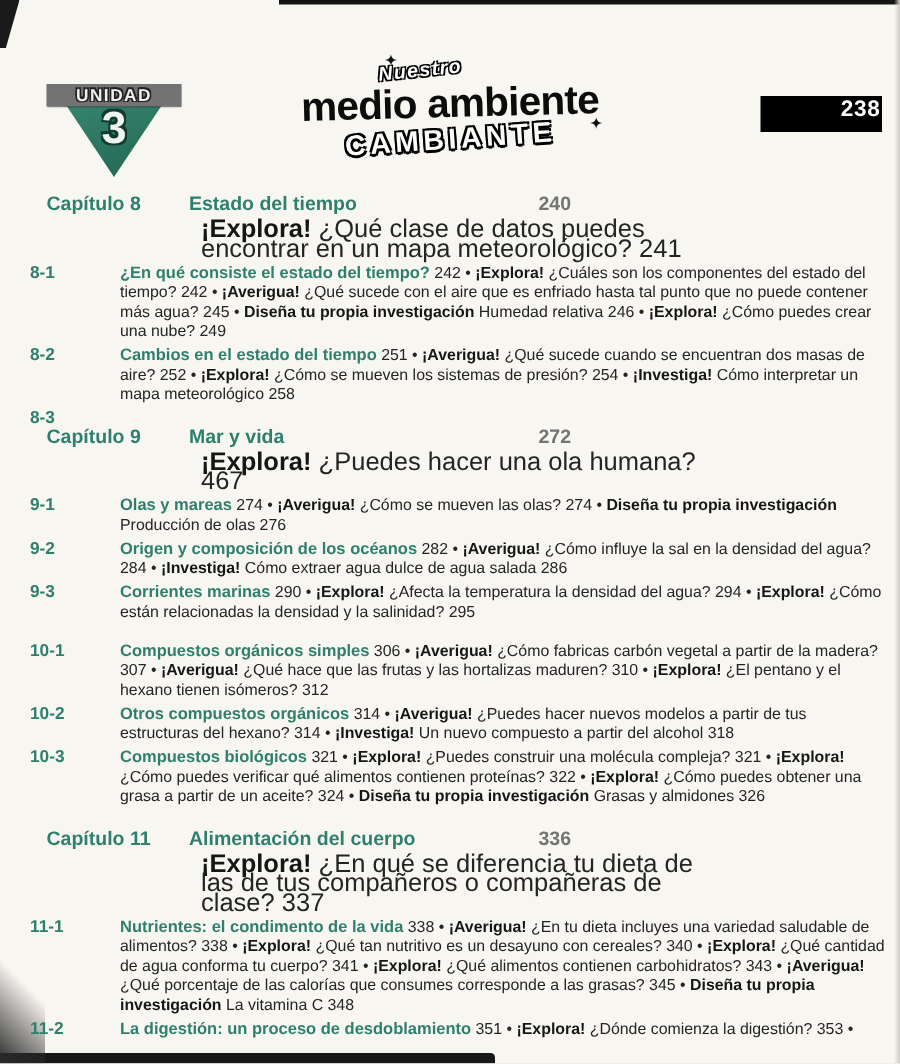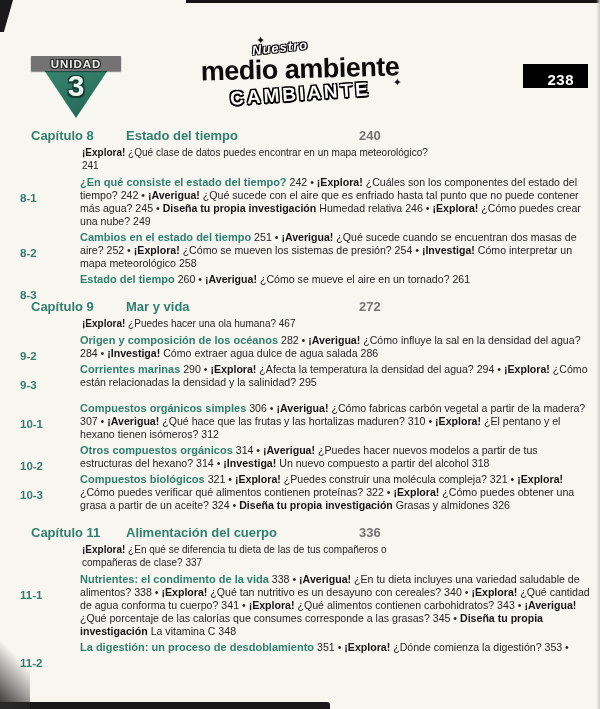--- a/index.html
+++ b/index.html
@@ -33,34 +33,34 @@
   .logo-top{display:inline-block;transform:rotate(-6deg);font-size:13px;font-weight:bold;font-style:italic;
     color:#fff;letter-spacing:1px;
     text-shadow:-1px -1px 0 #000,1px -1px 0 #000,-1px 1px 0 #000,1px 1px 0 #000;margin-left:-40px;}
   .logo-main{font-size:27px;font-weight:800;letter-spacing:-0.5px;color:#0c0c0c;line-height:26px;transform:rotate(-1.5deg);}
   .logo-bottom{display:inline-block;margin-top:1px;transform:rotate(-4deg);
     font-size:19px;font-weight:bold;letter-spacing:3px;color:#fdfdfb;
     text-shadow:-1.4px -1.4px 0 #000,1.4px -1.4px 0 #000,-1.4px 1.4px 0 #000,1.4px 1.4px 0 #000,0 2px 0 #000;}
   .sparkle{position:absolute;font-size:11px;color:#111;}
   .sparkle.s1{left:88px;top:-4px;}
   .sparkle.s2{right:30px;top:38px;}
-  .pagenum-box{position:absolute;right:12px;top:64px;width:65px;height:24px;background:#000;
-    display:flex;align-items:flex-end;justify-content:flex-end;padding-right:14px;box-sizing:border-box;}
+  .pagenum-box{position:absolute;right:12px;top:64px;width:81px;height:24px;background:#000;
+    display:flex;align-items:flex-start;justify-content:flex-end;padding-right:1px;box-sizing:border-box;}
   .pagenum-box span{color:#fff;font-weight:bold;font-size:15px;letter-spacing:0.5px;}
   
   .toc{position:absolute;top:128px;left:20px;right:10px;}
   .chapter{margin-bottom:13px;}
   .chapter-head{position:relative;height:16px;margin-bottom:2px;font-size:13px;font-weight:bold;color:#2f francs}
   .chapter-head{color:#2f7f6d;margin-left:11px;}
   .ch-label{position:absolute;left:0;top:0;}
   .ch-title{position:absolute;left:95px;top:0;}
   .ch-page{position:absolute;left:328px;top:0;color:#737373;}
-  .intro{margin-left:62px;max-width:352px;font-size:10px;line-height:13px;margin-bottom:4px;color:#242424;}
+  .intro{margin-left:114px;max-width:352px;font-size:17px;line-height:13px;margin-bottom:4px;color:#242424;}
   .section{position:relative;padding-left:60px;font-size:10.6px;line-height:13px;margin-bottom:3px;color:#242424;}
-  .sec-num{position:absolute;left:0;top:16px;font-weight:bold;font-size:11.5px;color:#2f7f6d;}
+  .sec-num{position:absolute;left:0;top:0;font-weight:bold;font-size:11.5px;color:#2f7f6d;}
   .seg-title{font-weight:bold;color:#2f7f6d;font-size:11px;}
   .seg-b{font-weight:bold;color:#161616;}
   .seg-p{color:#242424;}
 </style>
 </head>
 <body>
 
 <div class="page">
 
   <div class="scan-top"></div>
@@ -92,29 +92,30 @@
   <div class="toc">
       <div class="chapter">
         <div class="chapter-head">
           <span class="ch-label">Capítulo 8</span>
           <span class="ch-title">Estado del tiempo</span>
           <span class="ch-page">240</span>
         </div>
         <div class="intro"><span class="seg-b">¡Explora!</span><span class="seg-p"> ¿Qué clase de datos puedes encontrar en un mapa meteorológico? 241</span></div>
         <div class="section"><span class="sec-num">8-1</span><span class="sec-text"><span class="seg-title">¿En qué consiste el estado del tiempo?</span><span class="seg-p"> 242 • </span><span class="seg-b">¡Explora!</span><span class="seg-p"> ¿Cuáles son los componentes del estado del tiempo? 242 • </span><span class="seg-b">¡Averigua!</span><span class="seg-p"> ¿Qué sucede con el aire que es enfriado hasta tal punto que no puede contener más agua? 245 • </span><span class="seg-b">Diseña tu propia investigación</span><span class="seg-p"> Humedad relativa 246 • </span><span class="seg-b">¡Explora!</span><span class="seg-p"> ¿Cómo puedes crear una nube? 249</span></span></div>
         <div class="section"><span class="sec-num">8-2</span><span class="sec-text"><span class="seg-title">Cambios en el estado del tiempo</span><span class="seg-p"> 251 • </span><span class="seg-b">¡Averigua!</span><span class="seg-p"> ¿Qué sucede cuando se encuentran dos masas de aire? 252 • </span><span class="seg-b">¡Explora!</span><span class="seg-p"> ¿Cómo se mueven los sistemas de presión? 254 • </span><span class="seg-b">¡Investiga!</span><span class="seg-p"> Cómo interpretar un mapa meteorológico 258</span></span></div>
-        <div class="section"><span class="sec-num">8-3</span><span class="sec-text"><span class="seg-title">Estado del tiempo</span><span class="seg-p"> 260 • </span><span class="seg-b">¡Averigua!</span><span class="seg-p"> ¿Cómo se mueve el aire en un tornado? 261</span></span></div>
+        <div class="section"><span class="sec-num">8-3</span></div>
       </div>
       <div class="chapter">
         <div class="chapter-head">
           <span class="ch-label">Capítulo 9</span>
           <span class="ch-title">Mar y vida</span>
           <span class="ch-page">272</span>
         </div>
         <div class="intro"><span class="seg-b">¡Explora!</span><span class="seg-p"> ¿Puedes hacer una ola humana? 467</span></div>
+        <div class="section"><span class="sec-num">9-1</span><span class="sec-text"><span class="seg-title">Olas y mareas</span><span class="seg-p"> 274 • </span><span class="seg-b">¡Averigua!</span><span class="seg-p"> ¿Cómo se mueven las olas? 274 • </span><span class="seg-b">Diseña tu propia investigación</span><span class="seg-p"> Producción de olas 276</span></span></div>
         <div class="section"><span class="sec-num">9-2</span><span class="sec-text"><span class="seg-title">Origen y composición de los océanos</span><span class="seg-p"> 282 • </span><span class="seg-b">¡Averigua!</span><span class="seg-p"> ¿Cómo influye la sal en la densidad del agua? 284 • </span><span class="seg-b">¡Investiga!</span><span class="seg-p"> Cómo extraer agua dulce de agua salada 286</span></span></div>
         <div class="section"><span class="sec-num">9-3</span><span class="sec-text"><span class="seg-title">Corrientes marinas</span><span class="seg-p"> 290 • </span><span class="seg-b">¡Explora!</span><span class="seg-p"> ¿Afecta la temperatura la densidad del agua? 294 • </span><span class="seg-b">¡Explora!</span><span class="seg-p"> ¿Cómo están relacionadas la densidad y la salinidad? 295</span></span></div>
       </div>
       <div class="chapter">
         <div class="section"><span class="sec-num">10-1</span><span class="sec-text"><span class="seg-title">Compuestos orgánicos simples</span><span class="seg-p"> 306 • </span><span class="seg-b">¡Averigua!</span><span class="seg-p"> ¿Cómo fabricas carbón vegetal a partir de la madera? 307 • </span><span class="seg-b">¡Averigua!</span><span class="seg-p"> ¿Qué hace que las frutas y las hortalizas maduren? 310 • </span><span class="seg-b">¡Explora!</span><span class="seg-p"> ¿El pentano y el hexano tienen isómeros? 312</span></span></div>
         <div class="section"><span class="sec-num">10-2</span><span class="sec-text"><span class="seg-title">Otros compuestos orgánicos</span><span class="seg-p"> 314 • </span><span class="seg-b">¡Averigua!</span><span class="seg-p"> ¿Puedes hacer nuevos modelos a partir de tus estructuras del hexano? 314 • </span><span class="seg-b">¡Investiga!</span><span class="seg-p"> Un nuevo compuesto a partir del alcohol 318</span></span></div>
         <div class="section"><span class="sec-num">10-3</span><span class="sec-text"><span class="seg-title">Compuestos biológicos</span><span class="seg-p"> 321 • </span><span class="seg-b">¡Explora!</span><span class="seg-p"> ¿Puedes construir una molécula compleja? 321 • </span><span class="seg-b">¡Explora!</span><span class="seg-p"> ¿Cómo puedes verificar qué alimentos contienen proteínas? 322 • </span><span class="seg-b">¡Explora!</span><span class="seg-p"> ¿Cómo puedes obtener una grasa a partir de un aceite? 324 • </span><span class="seg-b">Diseña tu propia investigación</span><span class="seg-p"> Grasas y almidones 326</span></span></div>
       </div>
       <div class="chapter">
         <div class="chapter-head">

